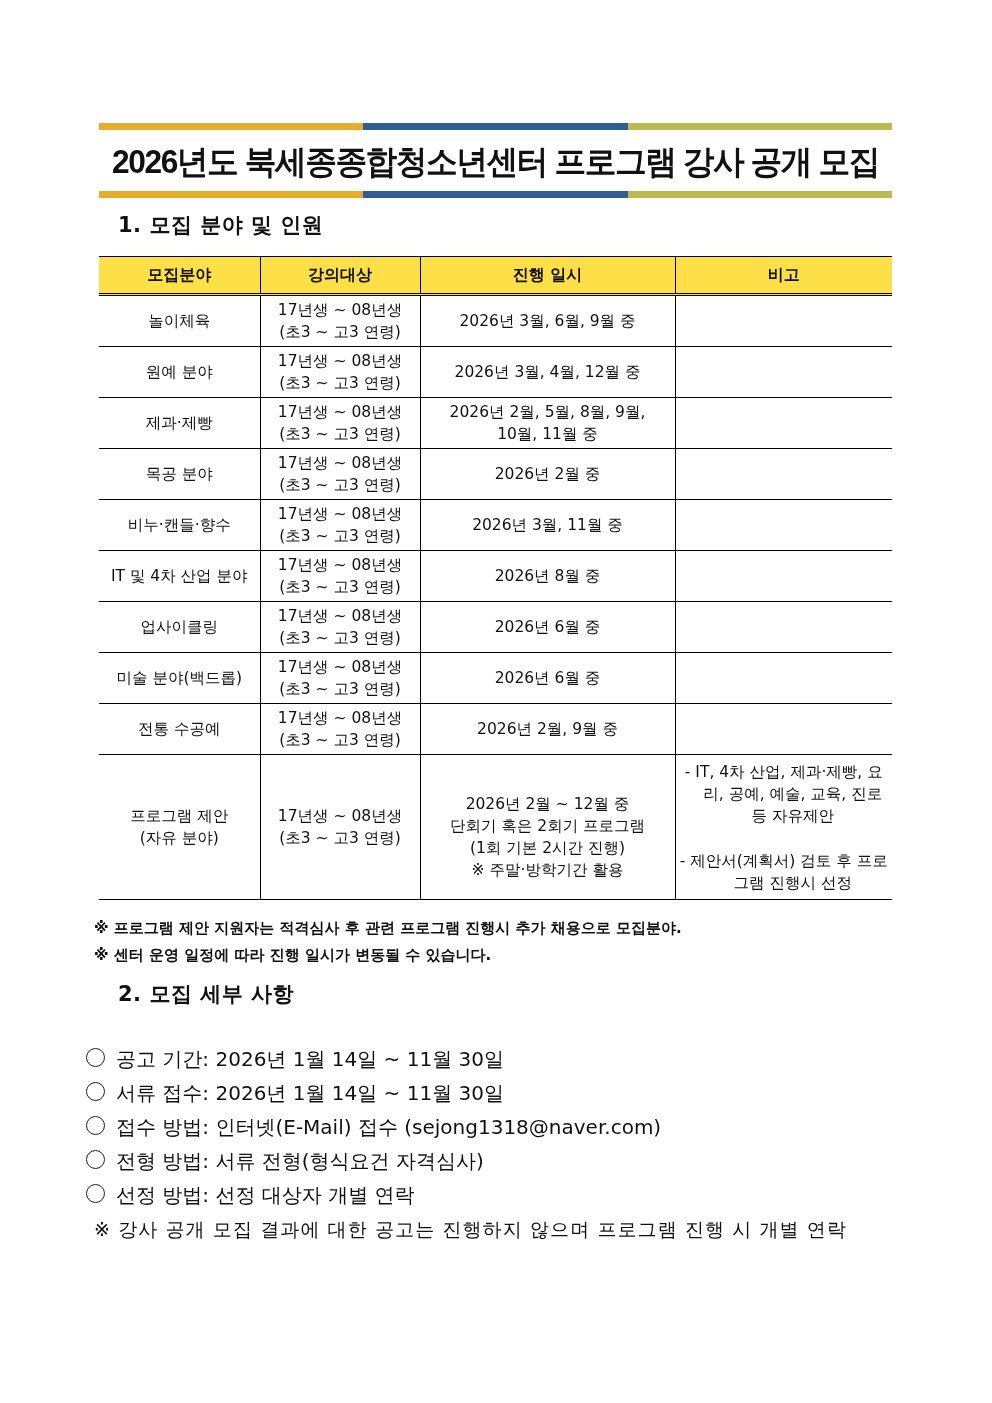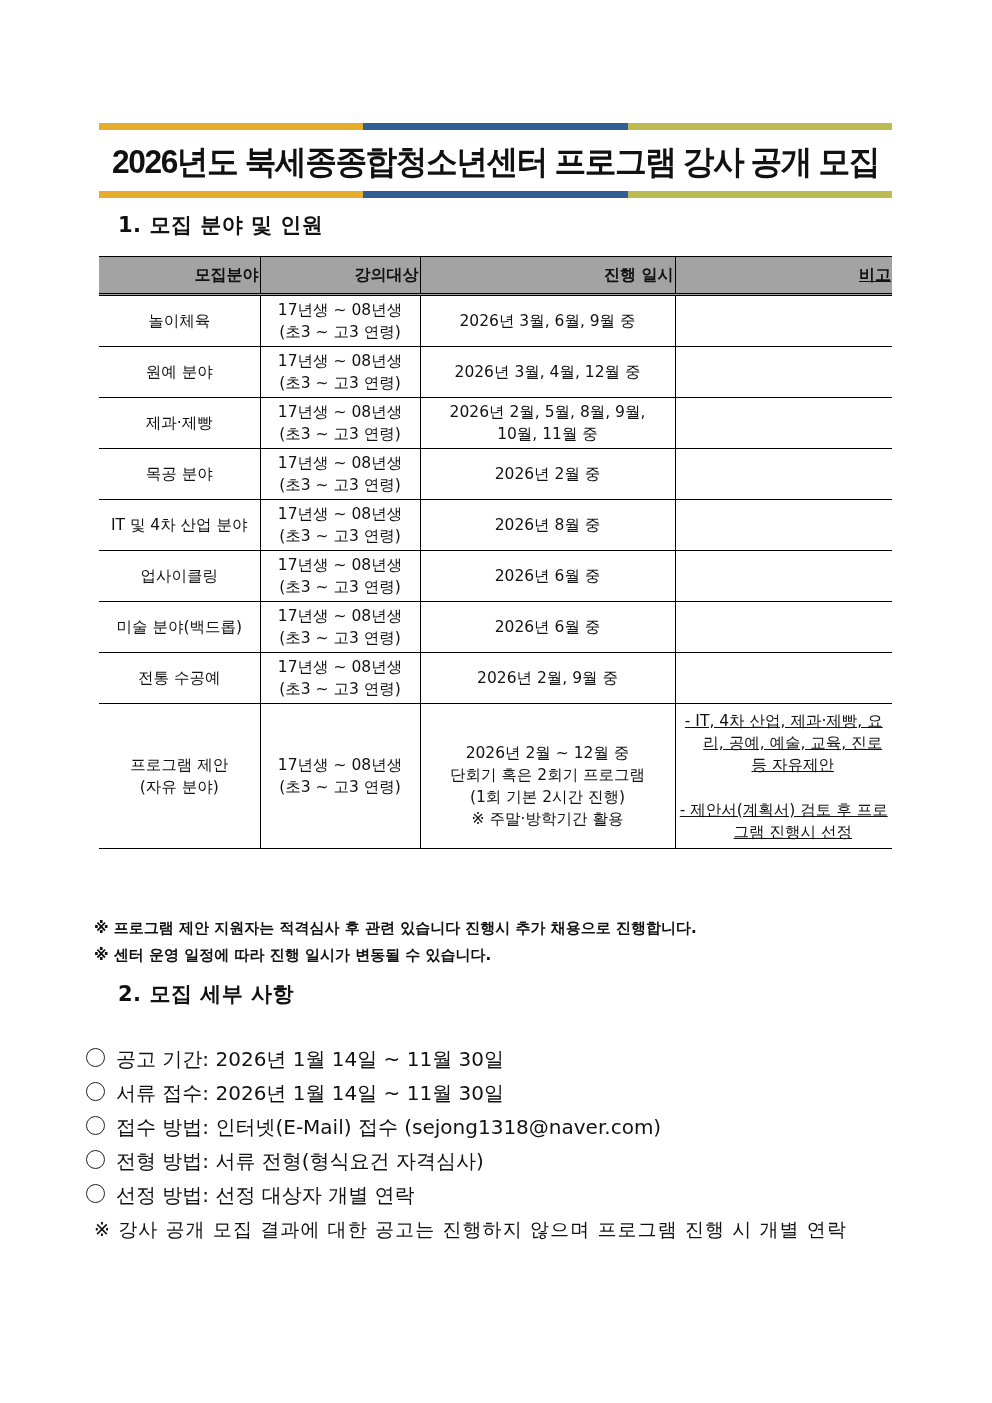--- a/index.html
+++ b/index.html
@@ -4,23 +4,23 @@
 <style>
   html, body { margin:0; padding:0; background:#fff; }
   body { width:992px; height:1403px; position:relative; font-family:"DejaVu Sans", "Liberation Sans", sans-serif; color:#111; overflow:hidden; }
   .bars { position:absolute; left:99px; width:793px; height:7px; display:flex; }
   .bars div { height:100%; }
   .bar-top { top:123px; }
   .bar-bottom { top:191px; }
   .title { position:absolute; left:99px; top:136px; width:793px; height:52px; display:flex; align-items:center; justify-content:center; font-family:"Liberation Sans", sans-serif; font-weight:bold; font-size:33px; letter-spacing:-1.5px; white-space:nowrap; transform:scaleX(0.96); }
   .sec-title { position:absolute; font-weight:bold; font-size:21px; letter-spacing:0.5px; white-space:nowrap;margin-left:24px; }
   table.main { position:absolute; left:99px; top:256px; width:793px; border-collapse:collapse; table-layout:fixed; font-size:15.5px; }
-  table.main th { background:#a3a3a3; font-weight:bold; height:34px; font-size:16px; border-top:1px solid #000; border-bottom:3px double #000; border-left:1px solid #000; border-right:1px solid #000; text-align:right; }
+  table.main th { background:#fde047; font-weight:bold; height:34px; font-size:16px; border-top:1px solid #000; border-bottom:3px double #000; border-left:1px solid #000; border-right:1px solid #000; text-align:center; }
   table.main th:first-child, table.main td:first-child { border-left:none; }
-  table.main th:last-child, table.main td:last-child { border-right:none;text-decoration:underline; }
+  table.main th:last-child, table.main td:last-child { border-right:none; }
   table.main td { border:1px solid #000; text-align:center; vertical-align:middle; height:50px; line-height:22px; padding:0 4px; }
   td .line { display:block; white-space:nowrap; }
   td.note { text-align:left; vertical-align:top; padding:4px 4px 4px 8px; line-height:23px;margin-top:20px; }
   td.note .note-item { display:block; padding-left:18px; text-indent:-18px; }
   td.note .gap { display:block; height:23px; }
   .footnotes { position:absolute; left:94px; top:915px; font-size:15px; font-weight:bold; line-height:27px; }
   .details { position:absolute; left:86px; top:1042px; font-size:20px; line-height:34px; }
   .details .item { white-space:nowrap; }
   .details .circle { display:inline-block; width:17px; height:17px; border:1.5px solid #222; border-radius:50%; margin-right:11px; vertical-align:-1px; }
   .details .remark { font-size:19px; padding-left:8px; white-space:nowrap; }
@@ -98,20 +98,31 @@
         <td>
           <span class="line">17년생 ~ 08년생</span>
           <span class="line">(초3 ~ 고3 연령)</span>
         </td>
         <td>
           <span class="line">2026년 2월 중</span>
         </td>
         <td></td>
       </tr>
       <tr>
+        <td>비누·캔들·향수</td>
+        <td>
+          <span class="line">17년생 ~ 08년생</span>
+          <span class="line">(초3 ~ 고3 연령)</span>
+        </td>
+        <td>
+          <span class="line">2026년 3월, 11월 중</span>
+        </td>
+        <td></td>
+      </tr>
+      <tr>
         <td>IT 및 4차 산업 분야</td>
         <td>
           <span class="line">17년생 ~ 08년생</span>
           <span class="line">(초3 ~ 고3 연령)</span>
         </td>
         <td>
           <span class="line">2026년 8월 중</span>
         </td>
         <td></td>
       </tr>
@@ -161,21 +172,21 @@
         <td class="note">
           <span class="note-item">- IT, 4차 산업, 제과·제빵, 요리, 공예, 예술, 교육, 진로 등 자유제안</span>
           <span class="gap"></span>
           <span class="note-item">- 제안서(계획서) 검토 후 프로그램 진행시 선정</span>
         </td>
       </tr>
     </tbody>
 </table>
 
 <div class="footnotes">
-  <div>※ 프로그램 제안 지원자는 적격심사 후 관련 있습니다 진행시 추가 채용으로 진행합니다.</div>
+  <div>※ 프로그램 제안 지원자는 적격심사 후 관련 프로그램 진행시 추가 채용으로 모집분야.</div>
   <div>※ 센터 운영 일정에 따라 진행 일시가 변동될 수 있습니다.</div>
 </div>
 
 <div class="sec-title" style="left:94px;top:980px;">2. 모집 세부 사항</div>
 
 <div class="details">
   <div class="item"><span class="circle"></span><span>공고 기간: 2026년 1월 14일 ~ 11월 30일</span></div>
   <div class="item"><span class="circle"></span><span>서류 접수: 2026년 1월 14일 ~ 11월 30일</span></div>
   <div class="item"><span class="circle"></span><span>접수 방법: 인터넷(E-Mail) 접수 (sejong1318@naver.com)</span></div>
   <div class="item"><span class="circle"></span><span>전형 방법: 서류 전형(형식요건 자격심사)</span></div>

